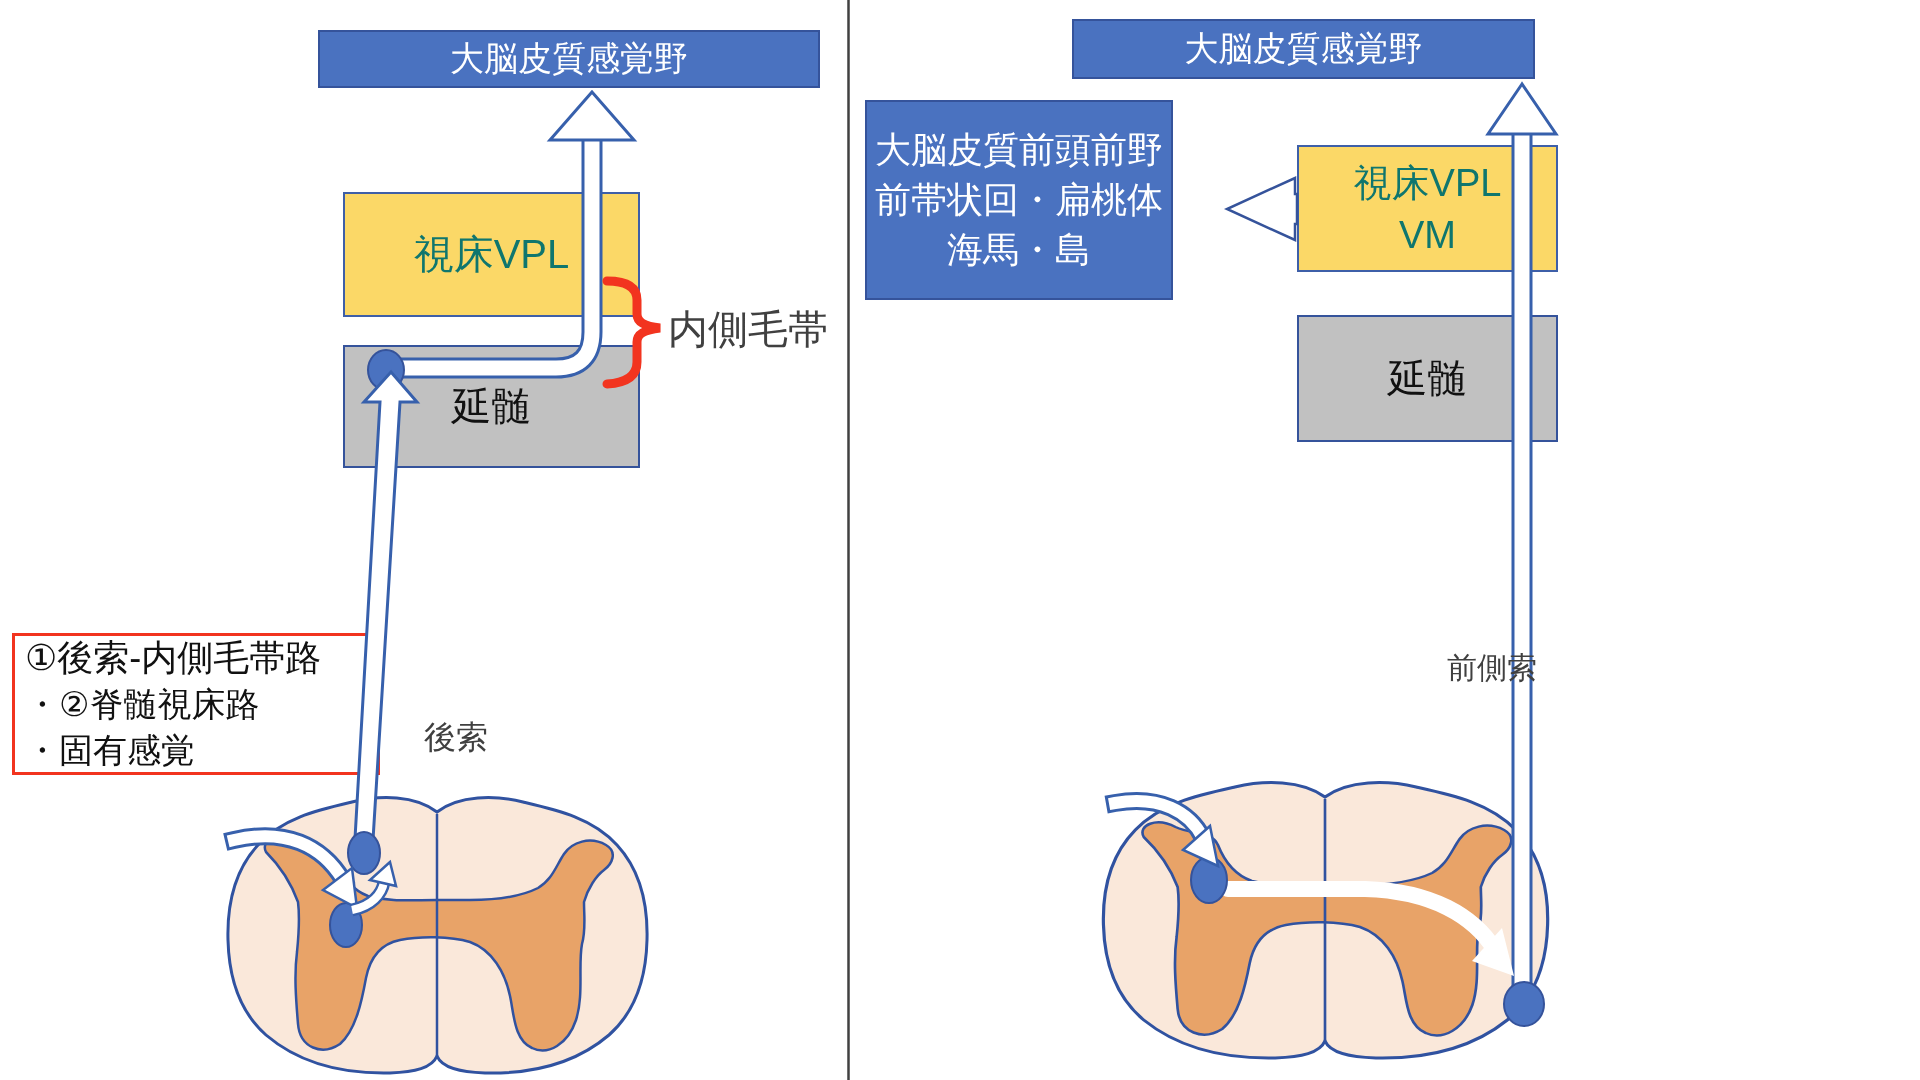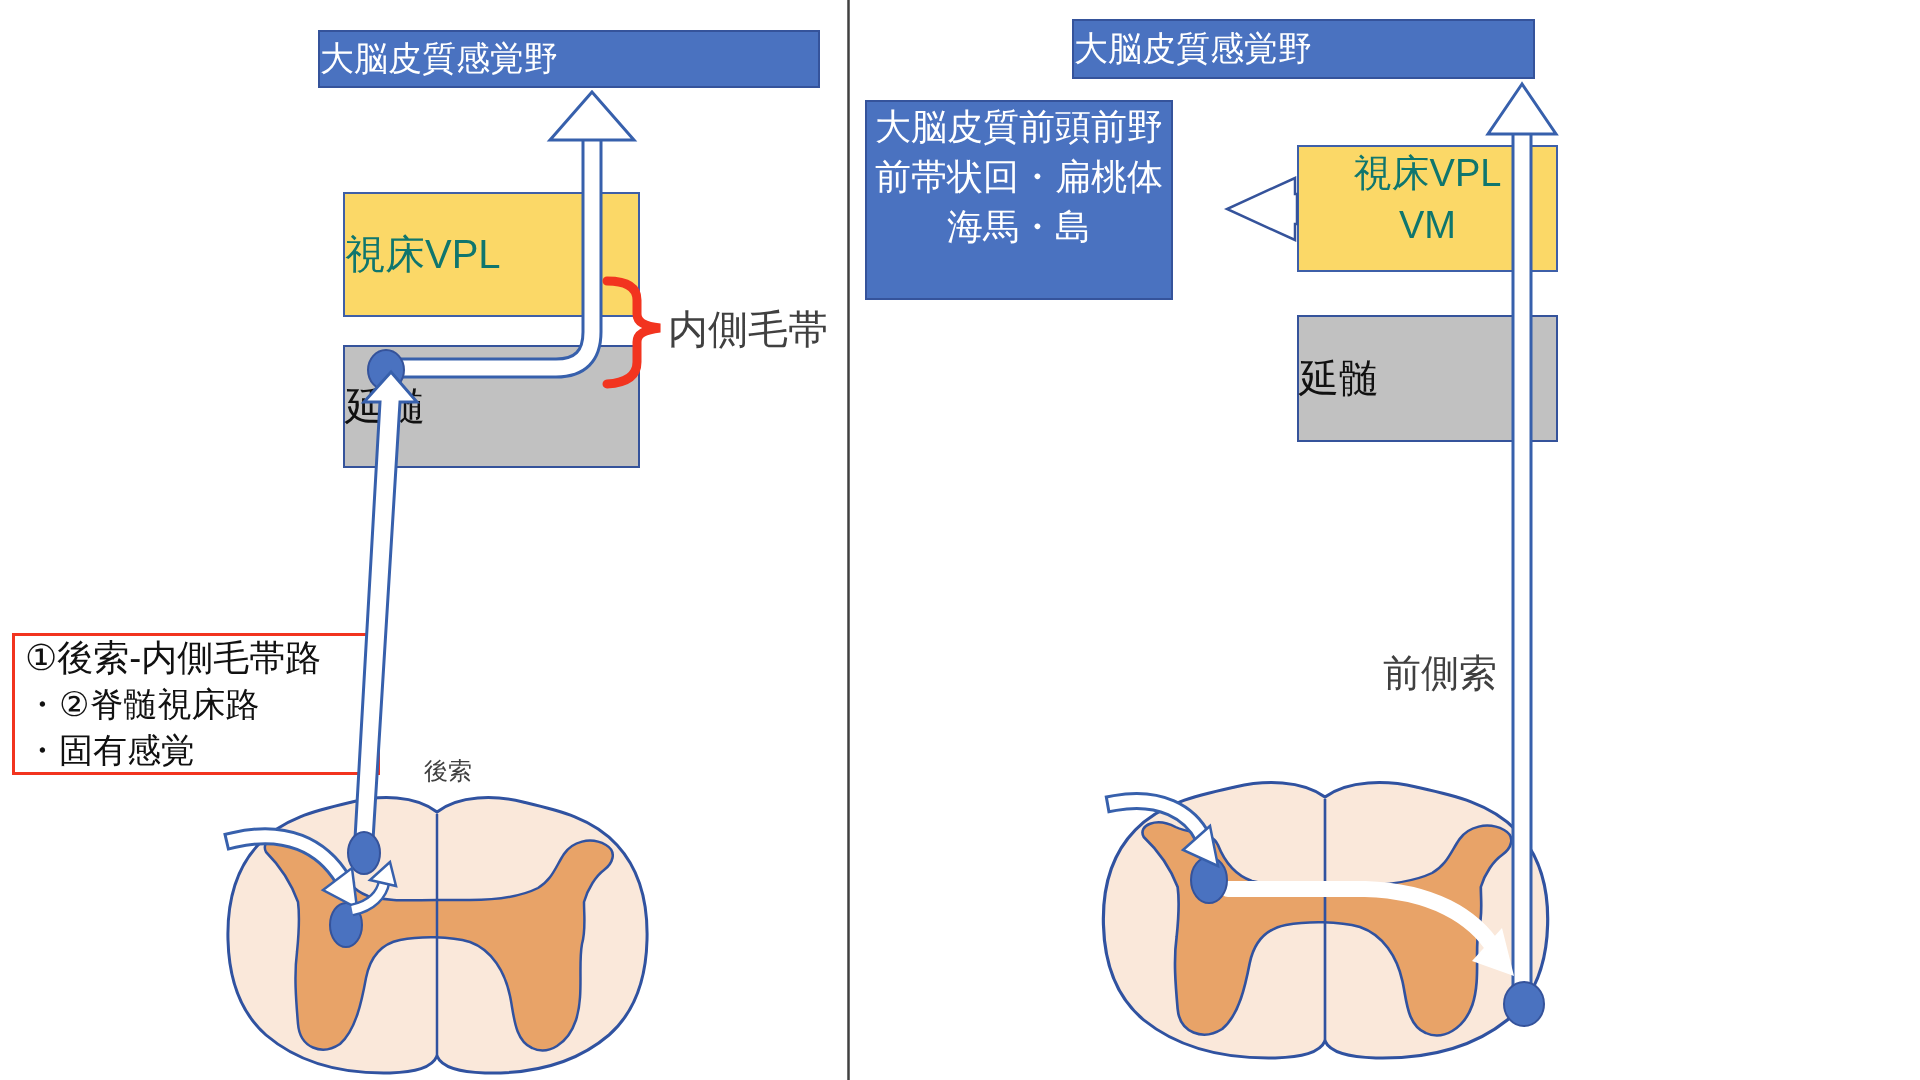--- a/index.html
+++ b/index.html
@@ -2,21 +2,21 @@
 <html><head>
 <meta charset="utf-8">
 <style>
   html,body{margin:0;padding:0;background:#ffffff;}
   #canvas{
     position:relative;width:1920px;height:1080px;background:#ffffff;overflow:hidden;
     font-family:"Liberation Sans","DejaVu Sans",sans-serif;
     color:#111;
   }
   .abs{position:absolute;box-sizing:border-box;}
-  .box{display:flex;align-items:center;justify-content:flex-start;text-align:center;z-index:1;}
+  .box{display:flex;align-items:center;justify-content:center;text-align:center;z-index:1;}
   .box-blue{background:#4A72C0;border:2px solid #35539B;color:#ffffff;}
   .box-yellow{background:#FBD867;border:2px solid #3E5FA8;color:#0f766e;}
   .box-gray{background:#C1C1C1;border:2px solid #35539B;color:#111;}
   .note{background:#ffffff;z-index:1;display:flex;flex-direction:column;justify-content:center;padding:20px 10px;}
   .note .t{font-size:36px;line-height:46px;white-space:nowrap;}
   .note .b{font-size:34px;line-height:46px;white-space:nowrap;}
   .lbl{z-index:3;white-space:nowrap;color:#404040;}
   svg.overlay{position:absolute;left:0;top:0;z-index:2;pointer-events:none;}
 </style>
 </head>
@@ -37,21 +37,21 @@
   </div>
 
   <div class="abs note" style="left:12px;top:633px;width:368px;height:142px;border:3px solid #F2341F;">
     <div class="t">①後索-内側毛帯路</div>
     <div class="b">・②脊髄視床路</div>
     <div class="b">・固有感覚</div>
   </div>
 
   <div class="abs lbl" style="left:668px;top:302px;font-size:40px;">内側毛帯</div>
 
-  <div class="abs lbl" style="left:424px;top:755px;font-size:24px;text-align:right;">後索</div>
+  <div class="abs lbl" style="left:424px;top:716px;font-size:32px;text-align:right;">後索</div>
 
   <div class="abs box box-blue" style="left:1072px;top:19px;width:463px;height:60px;font-size:34px;">
     <span>大脳皮質感覚野</span>
   </div>
 
   <div class="abs box box-blue" style="left:865px;top:100px;width:308px;height:200px;font-size:36px;line-height:50px;flex-direction:column;">
     <div>大脳皮質前頭前野</div>
     <div>前帯状回・扁桃体</div>
     <div>海馬・島</div>
   </div>
@@ -59,21 +59,21 @@
   <div class="abs box box-yellow" style="left:1297px;top:145px;width:261px;height:127px;font-size:38px;line-height:52px;flex-direction:column;">
     <div>視床VPL</div>
     <div>VM</div>
   </div>
 
   <div class="abs box box-gray" style="left:1297px;top:315px;width:261px;height:127px;font-size:40px;">
     <span>延髄</span>
   </div>
 
 
-  <div class="abs lbl" style="left:1383px;top:648px;font-size:38px;">前側索</div>
+  <div class="abs lbl" style="left:1447px;top:648px;font-size:30px;">前側索</div>
 
   <svg class="overlay" width="1920" height="1080" viewBox="0 0 1920 1080">
 
     <g>
       <path d="M 437 812 C 415 795 380 795 352 802 C 318 810 282 818 258 845
            C 235 870 227 905 228 940 C 229 980 240 1012 266 1035
            C 300 1064 345 1074 390 1073 C 415 1072 432 1068 437 1056
            C 442 1068 460 1072 485 1073 C 530 1074 575 1064 609 1035
            C 635 1012 646 980 647 940 C 648 905 640 870 617 845
            C 593 818 557 810 523 802 C 495 795 459 795 437 812 Z" fill="#FAE8DA" stroke="#3052A0" stroke-width="3"></path>

